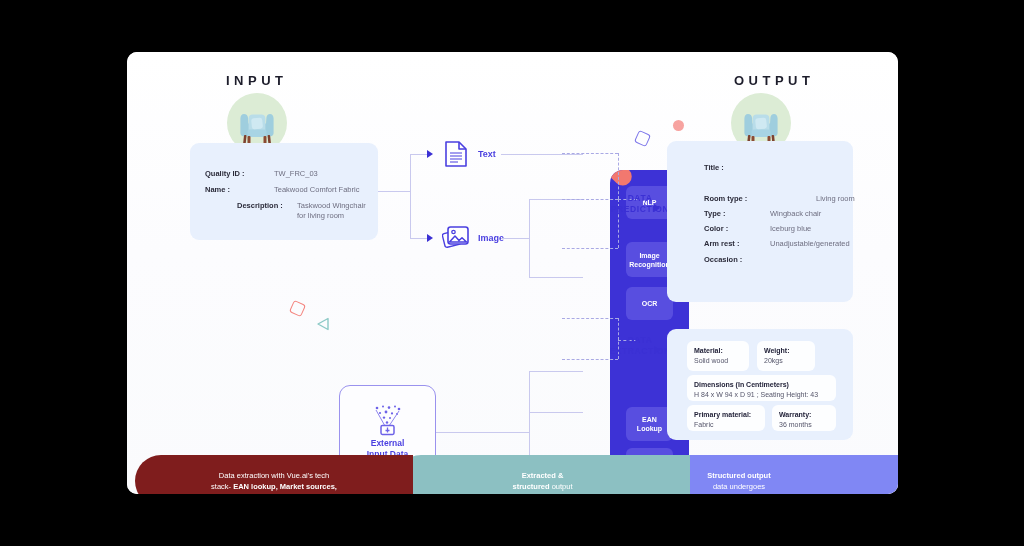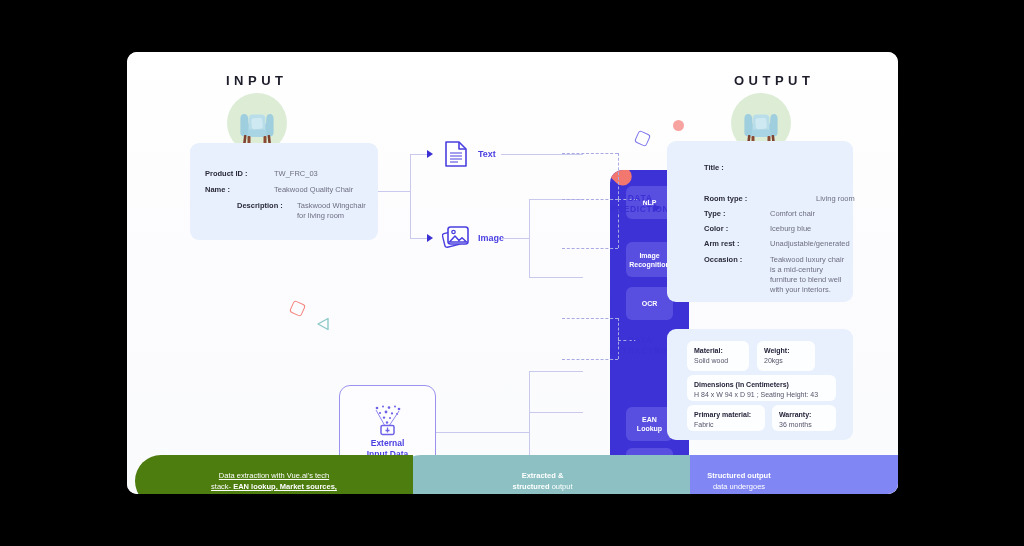--- a/index.html
+++ b/index.html
@@ -82,21 +82,21 @@
     font-size:7px;line-height:10px;color:#55556a;padding:5px 7px;box-sizing:border-box;
   }
   .spec b{color:#23233a;font-weight:bold;}
 
   
   .ribbon{
     position:absolute;height:52px;display:flex;align-items:center;justify-content:center;
     color:#fff;font-size:7.5px;line-height:11px;text-align:center;
   }
   .ribbon span b{font-weight:bold;}
-  #rib1{left:135px;top:455px;width:278px;background:#4d7c0f;border-radius:26px 0 0 26px;z-index:3;text-decoration:underline;}
+  #rib1{left:135px;top:455px;width:278px;background:#7f1d1d;border-radius:26px 0 0 26px;z-index:3;}
   #rib2{left:395px;top:455px;width:295px;background:#8cc0c2;border-radius:26px 0 0 26px;z-index:2;}
   #rib3{left:580px;top:455px;width:318px;background:#8087f4;border-radius:26px 0 0 26px;z-index:1;}
 
   
   .deco{position:absolute;}
   .sq-out{border-radius:3px;transform:rotate(24deg);}
   .dot{border-radius:50%;}
 </style>
 </head>
 <body>
@@ -115,24 +115,24 @@
       <rect x="20.5" y="36.5" width="19" height="7.5" rx="2" fill="#a8d4e4"></rect>
       <rect x="24.5" y="25" width="11" height="11" rx="2.5" fill="#cfe9f2" transform="rotate(-6 30 30)"></rect>
       <rect x="20.5" y="43" width="3" height="9" rx="1" fill="#8b4a33"></rect>
       <rect x="36.5" y="43" width="3" height="9" rx="1" fill="#8b4a33"></rect>
       <rect x="16.5" y="42" width="2.6" height="10" rx="1" fill="#7e4230" transform="rotate(6 17.8 47)"></rect>
       <rect x="41" y="42" width="2.6" height="10" rx="1" fill="#7e4230" transform="rotate(-6 42.3 47)"></rect>
     </svg>
 
     <div class="panel" style="left:63px;top:91px;width:188px;height:97px;">
       <div class="kv" style="left:0;top:0;width:188px;height:97px;">
-        <div class="k" style="left:15px;top:26px;">Product ID :</div>
+        <div class="k" style="left:15px;top:26px;">Quality ID :</div>
         <div class="v" style="left:84px;top:26px;">TW_FRC_03</div>
         <div class="k" style="left:15px;top:42px;">Name :</div>
-        <div class="v" style="left:84px;top:42px;">Teakwood Quality Chair</div>
+        <div class="v" style="left:84px;top:42px;">Teakwood Comfort Fabric</div>
         <div class="k" style="left:15px;top:58px;padding-left:32px;">Description :</div>
         <div class="v" style="left:84px;top:58px;margin-left:23px;">Taskwood Wingchair
 for living room</div>
       </div>
     </div>
 
     <div class="line" style="left:251px;top:139px;width:32px;height:1px;"></div>
     <div class="vline" style="left:283px;top:102px;height:84px;"></div>
     <div class="line" style="left:283px;top:102px;width:17px;height:1px;"></div>
     <div class="line" style="left:283px;top:186px;width:17px;height:1px;"></div>
@@ -249,30 +249,26 @@
       <rect x="16.5" y="42" width="2.6" height="10" rx="1" fill="#7e4230" transform="rotate(6 17.8 47)"></rect>
       <rect x="41" y="42" width="2.6" height="10" rx="1" fill="#7e4230" transform="rotate(-6 42.3 47)"></rect>
     </svg>
 
     <div class="panel" style="left:540px;top:89px;width:186px;height:161px;">
       <div class="kv" style="left:13px;top:0;width:186px;height:161px;">
         <div class="k" style="left:24px;top:22px;">Title :</div>
         <div class="k" style="left:24px;top:53px;">Room type :</div>
         <div class="v" style="left:90px;top:53px;padding-left:46px;">Living room</div>
         <div class="k" style="left:24px;top:68px;">Type :</div>
-        <div class="v" style="left:90px;top:68px;">Comfort chair</div>
+        <div class="v" style="left:90px;top:68px;">Wingback chair</div>
         <div class="k" style="left:24px;top:83px;">Color :</div>
         <div class="v" style="left:90px;top:83px;">Iceburg blue</div>
         <div class="k" style="left:24px;top:98px;">Arm rest :</div>
         <div class="v" style="left:90px;top:98px;">Unadjustable/generated</div>
         <div class="k" style="left:24px;top:114px;">Occasion :</div>
-        <div class="v" style="left:90px;top:114px;">Teakwood luxury chair
-is a mid-century
-furniture to blend well
-with your interiors.</div>
       </div>
     </div>
 
     <div class="panel" style="left:540px;top:277px;width:186px;height:111px;">
       <div class="spec" style="left:20px;top:12px;width:62px;height:30px;">
         <b>Material:</b><br>
         <span>Solid wood</span>
       </div>
       <div class="spec" style="left:90px;top:12px;width:58px;height:30px;">
         <b>Weight:</b><br>

